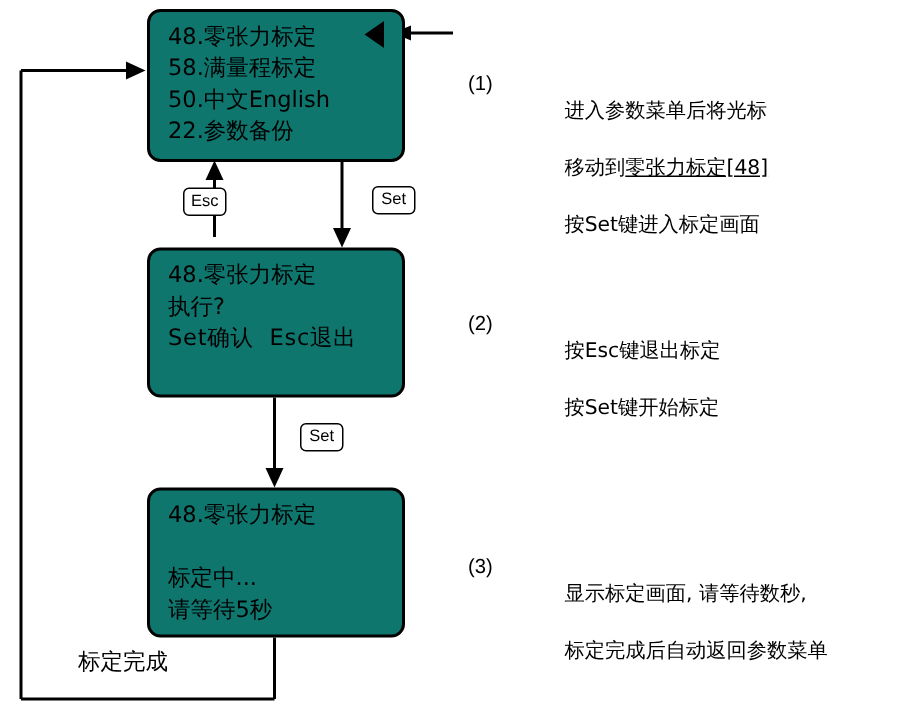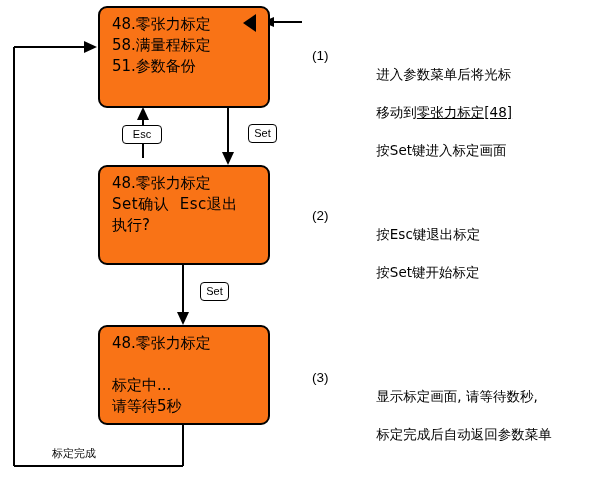--- a/index.html
+++ b/index.html
@@ -19,21 +19,21 @@
     position: absolute;
     left: 0;
     top: 0;
     width: 600px;
     height: 477px;
   }
   .screen {
     position: absolute;
     border: 2px solid #000000;
     border-radius: 9px;
-    background: #f97316;
+    background: #0f766e;
     box-sizing: border-box;
     padding: 6px 10px 6px 12px;
   }
   .screen .line {
     font-family: "DejaVu Sans", sans-serif;
     font-size: 15px;
     line-height: 21px;
     white-space: pre;
     color: #000000;
   }
@@ -83,21 +83,21 @@
     border: 1.5px solid #000000;
     border-radius: 4px;
     background: #ffffff;
     font-family: "Liberation Sans", sans-serif;
     font-size: 11px;
     text-align: center;
     line-height: 17px;
     height: 19px;
     box-sizing: border-box;
   }
-  #key-esc { left: 122px; top: 125px; width: 40px; }
+  #key-esc { left: 122px; top: 125px; width: 29px; }
   #key-set1 { left: 248px; top: 124px; width: 29px; }
   #key-set2 { left: 200px; top: 282px; width: 29px; }
 
   .note {
     position: absolute;
     font-family: "DejaVu Sans", sans-serif;
     font-size: 13.5px;
     line-height: 19px;
     color: #000000;
     white-space: pre;
@@ -122,23 +122,23 @@
     align-items: flex-start;
   }
   .note-row .idx {
     width: 30px;
     flex: none;
   }
 
   .label-done {
     position: absolute;
     left: 52px;
-    top: 446px;
+    top: 432px;
     font-family: "DejaVu Sans", sans-serif;
-    font-size: 11px;
+    font-size: 15px;
     white-space: pre;
   }
 
   svg.lines {
     position: absolute;
     left: 0;
     top: 0;
     width: 600px;
     height: 477px;
     pointer-events: none;
@@ -166,28 +166,29 @@
     <line x1="183" y1="425" x2="183" y2="466" stroke="#000" stroke-width="2"></line>
     <line x1="183" y1="466" x2="14" y2="466" stroke="#000" stroke-width="2"></line>
     <line x1="14" y1="466" x2="14" y2="47" stroke="#000" stroke-width="2"></line>
     <line x1="14" y1="47" x2="90" y2="47" stroke="#000" stroke-width="2"></line>
     <polygon points="97,47 84,41 84,53" fill="#000"></polygon>
   </svg>
 
   <div class="screen" id="screen1">
     <div class="line">48.零张力标定</div>
     <div class="line">58.满量程标定</div>
-    <div class="line">51.参数备份</div>
+    <div class="line">50.中文English</div>
+    <div class="line">22.参数备份</div>
   </div>
   <div class="cursor-tri"></div>
 
   <div class="screen" id="screen2">
     <div class="line">48.零张力标定</div>
+    <div class="line">执行?</div>
     <div class="line sp">Set确认  Esc退出</div>
-    <div class="line">执行?</div>
   </div>
 
   <div class="screen" id="screen3">
     <div class="line">48.零张力标定</div>
     <div class="line">&nbsp;</div>
     <div class="line">标定中...</div>
     <div class="line">请等待5秒</div>
   </div>
 
   <div class="keybox" id="key-esc">Esc</div>

